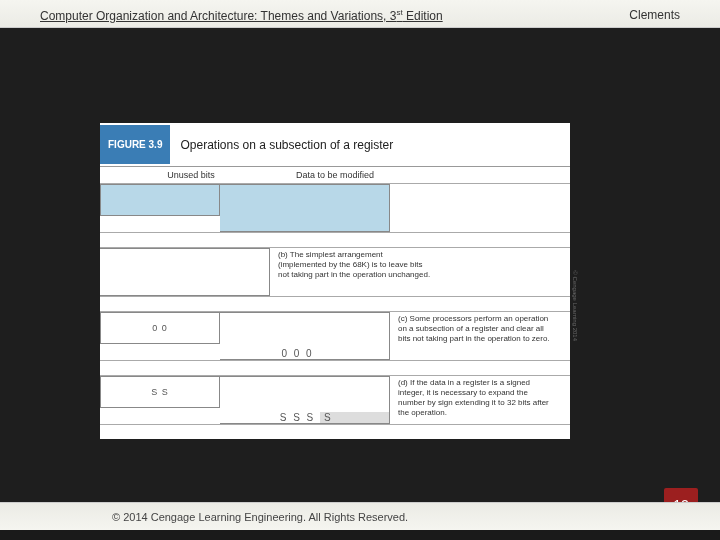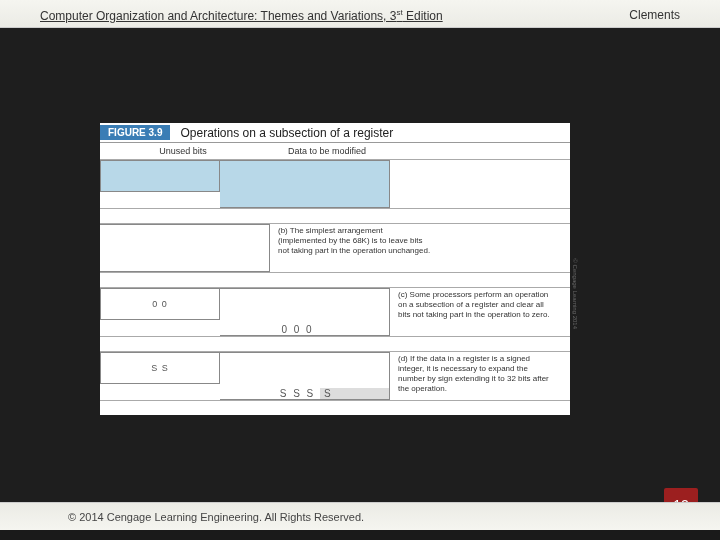--- a/index.html
+++ b/index.html
@@ -35,28 +35,28 @@
     align-items: center;
     gap: 10px;
     padding: 2px 0;
     border-bottom: 1px solid #999;
   }
   .fig-tag {
     background: #3a7db5;
     color: #fff;
     font-weight: bold;
     font-size: 10px;
-    padding: 2px 8px;
+    padding: 14px 8px;
   }
   .fig-caption-title { font-size: 12px; color: #222; }
   .col-labels {
     display: flex;
     font-size: 9px;
     color: #333;
-    padding: 3px 0 3px 8px;
+    padding: 3px 0 3px 16px;
   }
   .col-labels .lb1 { width: 150px; text-align: center; }
   .col-labels .lb2 { width: 150px; text-align: left; padding-left: 30px;}
   .row {
     display: flex;
     align-items: stretch;
     border-top: 1px solid #aaa;
     border-bottom: 1px solid #aaa;
     margin-bottom: 14px;
   }
@@ -120,21 +120,21 @@
     justify-content: center;
     font-size: 14px;
     border-radius: 2px;
   }
   .footer {
     position: absolute;
     bottom: 10px;
     left: 0;
     width: 100%;
     text-align: left;
-    padding-left: 68px;
+    padding-left: 112px;
     font-size: 11px;
     color: #444;
     background: linear-gradient(to bottom, #ebebe5, #f5f5f0);
     height: 28px;
     line-height: 28px;
     border-top: 1px solid #ccc;
   }
   .dark-area {
     position: absolute;
     top: 28px;

